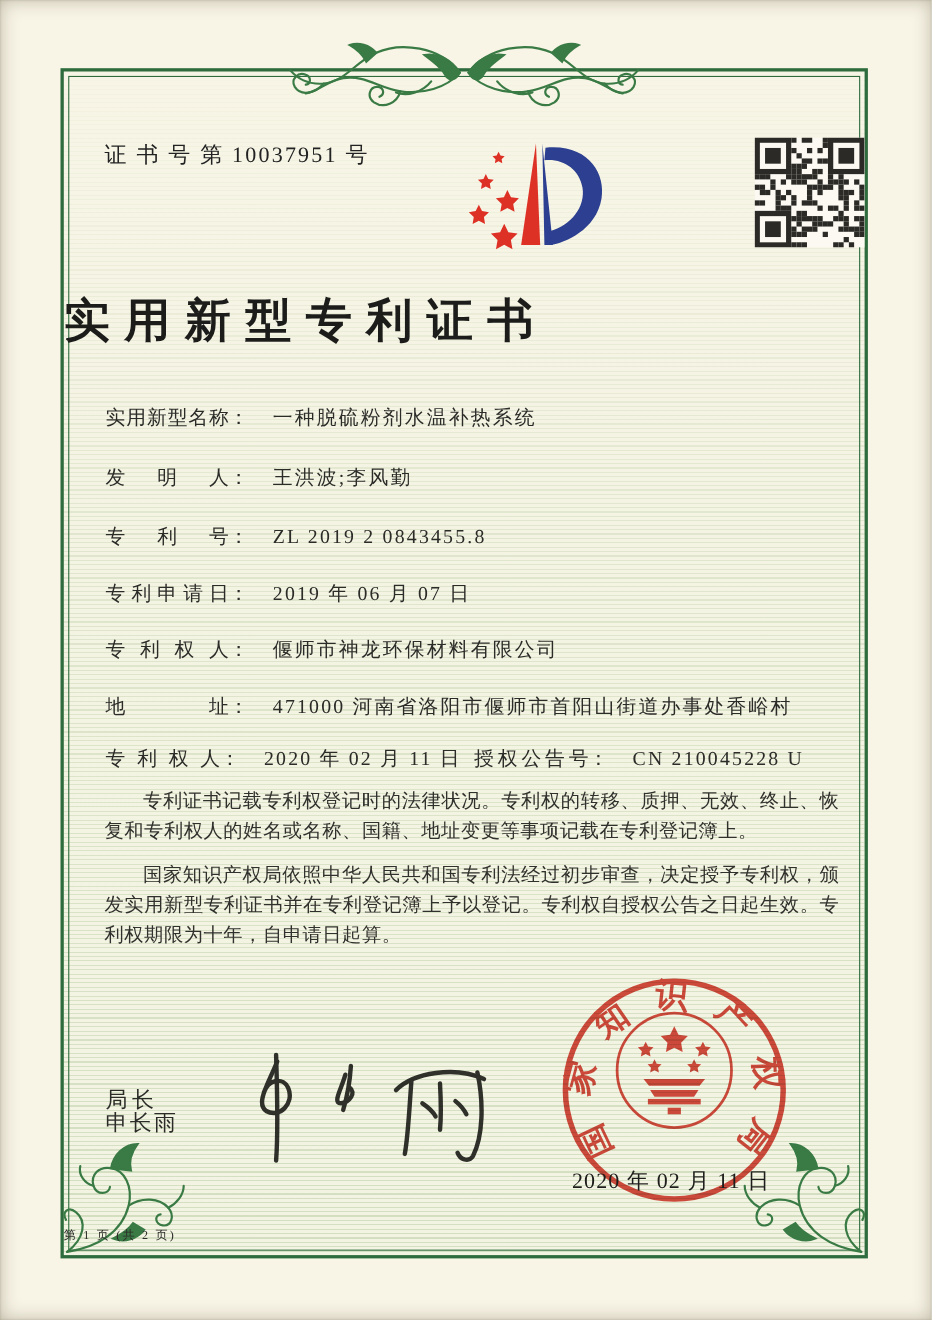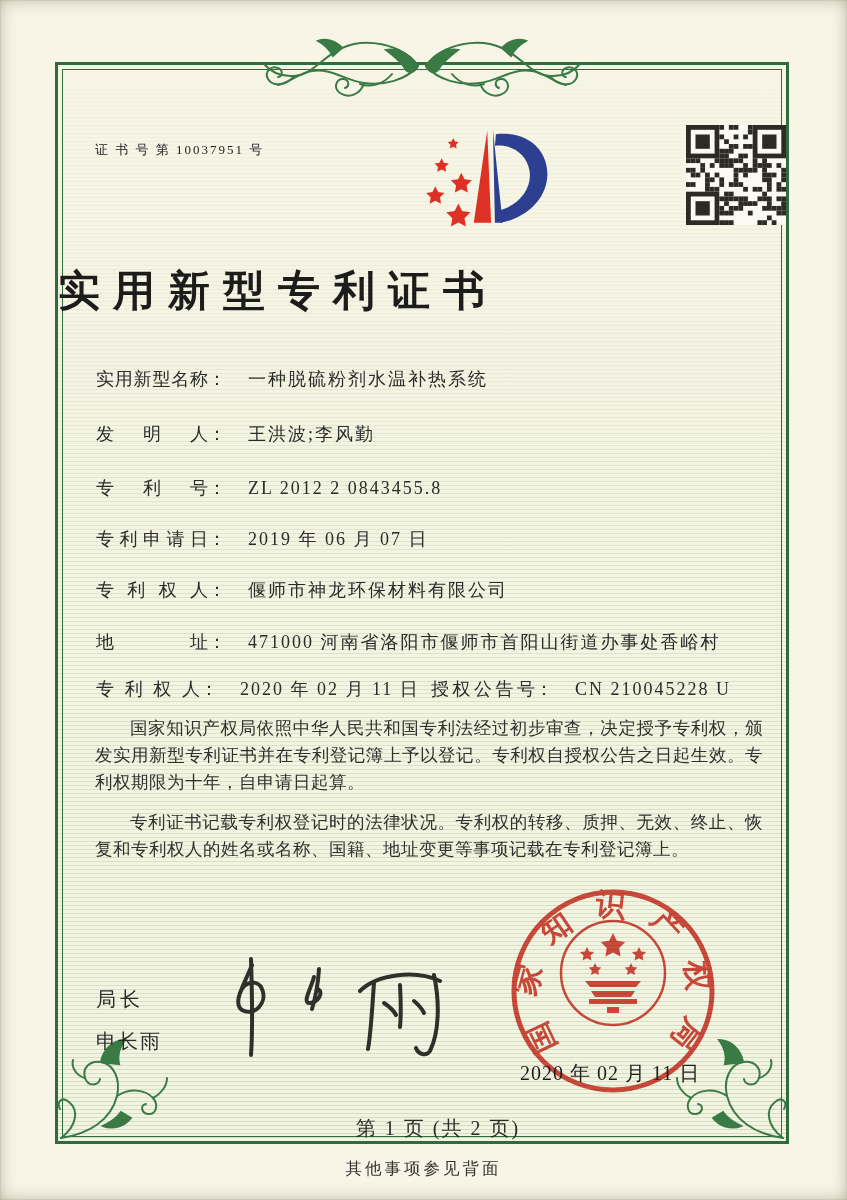--- a/index.html
+++ b/index.html
@@ -19,44 +19,44 @@
     border:3px solid #2e6b3d;
     background:
       linear-gradient(180deg, rgba(248,245,230,.92) 0%, rgba(248,245,230,.45) 40%, rgba(248,245,230,.15) 100%),
       repeating-linear-gradient(180deg, rgba(120,160,95,.30) 0 1px, rgba(235,240,218,.0) 1px 4px),
       #f1f3e1;
   }
   .frame::before {
     content:""; position:absolute; inset:4px; border:1px solid #2e6b3d; pointer-events:none;
   }
   .abs { position:absolute; }
-  .cert-no { left:37px; top:76px; font-size:13px; letter-spacing:2px; color:#222; }
+  .cert-no { left:37px; top:62px; font-size:20px; letter-spacing:2px; color:#222; }
   .title { left:0; top:198px; width:100%; text-align:left; font-size:42px; font-weight:bold; letter-spacing:13px; color:#1c1c1a; }
 
   
   .fields { left:38px; top:300px; width:660px; font-size:18px; }
   .f-row { position:absolute; left:0; white-space:nowrap; }
   .f-label { display:inline-block; width:112px; text-align:justify; text-align-last:justify; vertical-align:bottom; }
   .f-colon { display:inline-block; }
   .f-value { margin-left:22px; letter-spacing:2px; }
   .g-group2 { position:absolute; left:335px; top:0; }
   .g-label { display:inline-block; width:104px; text-align:justify; text-align-last:justify; }
 
   .paras { left:37px; top:650px; width:668px; font-size:17.5px; line-height:27px; text-align:justify; color:#30302c; }
   .paras p { text-indent:2em; letter-spacing:.5px; }
   .paras p + p { margin-top:13px; }
 
   .director-title { left:38px; top:921px; font-size:20px; letter-spacing:4px; }
-  .director-name  { left:38px; top:963px; font-size:20px; letter-spacing:2px;text-align:right; }
+  .director-name  { left:38px; top:942px; font-size:20px; letter-spacing:2px;text-align:right; }
 
   .sig { left:160px; top:886px; z-index:22; opacity:.88; mix-blend-mode:multiply; }
   .seal { left:445px; top:816px; z-index:20; opacity:.88; mix-blend-mode:multiply; }
   .seal-date { left:462px; top:995px; font-size:20px; letter-spacing:1px; z-index:25; color:#1d1d1b; }
 
-  .page-info { left:0; top:1050px; width:100%; text-align:center; font-size:20px; letter-spacing:2px;padding-left:32px; }
+  .page-info { left:0; top:1050px; width:100%; font-size:11px; letter-spacing:2px; }
   .back-note { position:absolute; left:0; top:1158px; width:100%; text-align:center; font-size:16.5px; letter-spacing:3px; color:#33332e; }
 
   .logo { position:absolute; left:345px; top:50px; }
   .qr { position:absolute; left:628px; top:60px; }
 
   .orn-top { position:absolute; left:50%; top:-31px; transform:translateX(-50%); }
   .orn-bl { position:absolute; left:-3px; bottom:-3px; }
   .orn-br { position:absolute; right:-3px; bottom:-3px; transform:scaleX(-1); }
 </style>
 </head>
@@ -272,21 +272,21 @@
     <h1 class="abs title">实用新型专利证书</h1>
 
     <div class="abs fields">
       <div class="f-row" style="top:2px">
         <span class="f-label">实用新型名称</span><span class="f-colon">：</span><span class="f-value">一种脱硫粉剂水温补热系统</span>
       </div>
       <div class="f-row" style="top:57px">
         <span class="f-label">发明人</span><span class="f-colon">：</span><span class="f-value">王洪波;李风勤</span>
       </div>
       <div class="f-row" style="top:111px">
-        <span class="f-label">专利号</span><span class="f-colon">：</span><span class="f-value">ZL 2012 2 0843455.8</span>
+        <span class="f-label">专利号</span><span class="f-colon">：</span><span class="f-value">ZL 2019 2 0843455.8</span>
       </div>
       <div class="f-row" style="top:162px">
         <span class="f-label">专利申请日</span><span class="f-colon">：</span><span class="f-value">2019 年 06 月 07 日</span>
       </div>
       <div class="f-row" style="top:213px">
         <span class="f-label">专利权人</span><span class="f-colon">：</span><span class="f-value">偃师市神龙环保材料有限公司</span>
       </div>
       <div class="f-row" style="top:265px">
         <span class="f-label">地址</span><span class="f-colon">：</span><span class="f-value">471000 河南省洛阳市偃师市首阳山街道办事处香峪村</span>
       </div>
@@ -294,22 +294,22 @@
         <span>
           <span class="g-label">专利权人</span><span>：</span><span class="f-value">2020 年 02 月 11 日</span>
         </span>
         <span class="g-group2">
           <span class="g-label">授权公告号</span><span>：</span><span class="f-value">CN 210045228 U</span>
         </span>
       </div>
     </div>
 
     <div class="abs paras">
+      <p>专利证书记载专利权登记时的法律状况。专利权的转移、质押、无效、终止、恢复和专利权人的姓名或名称、国籍、地址变更等事项记载在专利登记簿上。</p>
       <p>国家知识产权局依照中华人民共和国专利法经过初步审查，决定授予专利权，颁发实用新型专利证书并在专利登记簿上予以登记。专利权自授权公告之日起生效。专利权期限为十年，自申请日起算。</p>
-      <p>专利证书记载专利权登记时的法律状况。专利权的转移、质押、无效、终止、恢复和专利权人的姓名或名称、国籍、地址变更等事项记载在专利登记簿上。</p>
     </div>
 
     <div class="abs director-title">局长</div>
     <div class="abs director-name">申长雨</div>
 
     <svg class="abs sig" width="240" height="115" viewBox="0 0 240 115">
       <g stroke="#161614" fill="none" stroke-width="4" stroke-linecap="round" stroke-linejoin="round">
         <path d="M34,14 C26,34 14,52 24,59 C36,66 50,52 44,38 C40,28 26,30 22,42"></path>
         <path d="M33,8 C34,40 35,78 33,104"></path>
         <path d="M96,26 C92,40 84,52 92,52 C100,51 106,42 100,38"></path>
@@ -344,14 +344,13 @@
       <text font-size="30" font-weight="bold" fill="#d23428" style="letter-spacing:23px" font-family="Liberation Serif, serif">
         <textPath href="#sealArc" startOffset="58">国家知识产权局</textPath>
       </text>
     </svg>
 
     <div class="abs seal-date">2020 年 02 月 11 日</div>
 
     <div class="abs page-info">第 1 页 (共 2 页)</div>
   </div>
 
-  <div class="back-note">其他事项参见背面</div>
 </div>
 
 </body></html>

